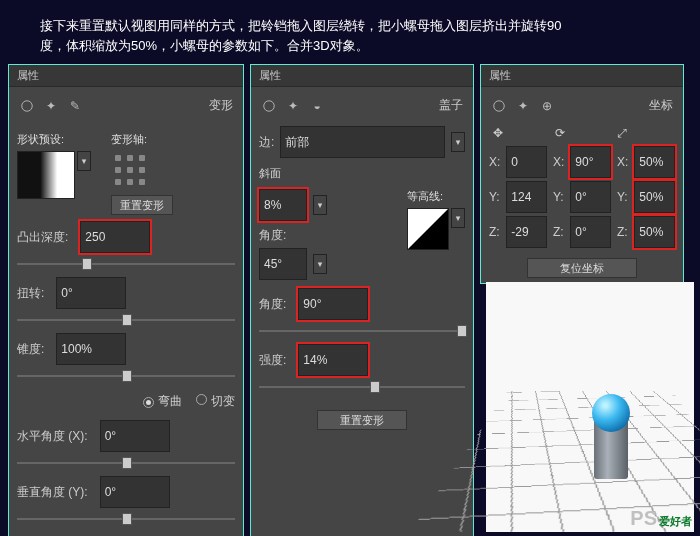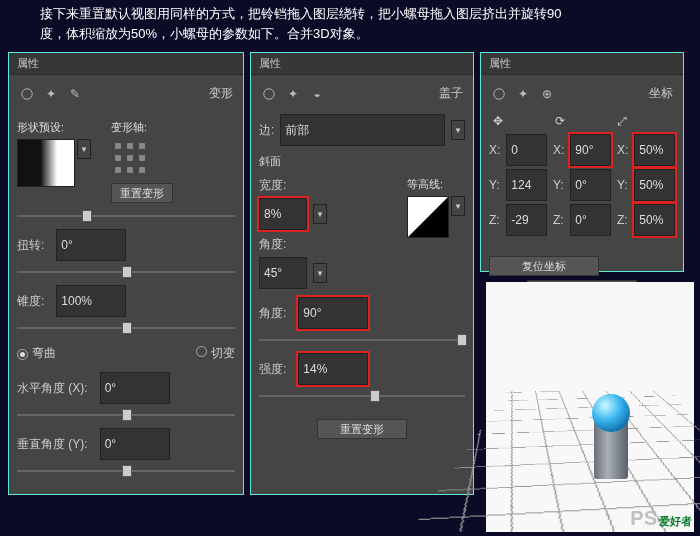--- a/index.html
+++ b/index.html
@@ -1,17 +1,17 @@
 <!DOCTYPE html>
 <html><head>
 <meta charset="utf-8">
 <style>
   *{box-sizing:border-box;margin:0;padding:0;font-family:"Microsoft YaHei",sans-serif;}
   body{width:700px;height:536px;background:#0b0b28;overflow:hidden;font-size:12px;color:#ccc;}
-  .instruction{padding:4px 12px 4px 40px;color:#fff;font-size:13px;line-height:20px;}
+  .instruction{padding:16px 12px 4px 40px;color:#fff;font-size:13px;line-height:20px;}
   .panels{display:flex;gap:6px;padding:4px 8px;}
   .panel{background:#454545;border:1px solid #5eead4;}
   .panel-tab{background:#373737;padding:3px 8px;font-size:11px;color:#ccc;border-bottom:1px solid #2a2a2a;}
   .panel-body{padding:6px 8px 10px 8px;}
   .iconrow{display:flex;align-items:center;gap:8px;padding:4px 2px 8px 2px;}
   .iconrow .ico{width:16px;height:16px;display:flex;align-items:center;justify-content:center;color:#bbb;}
   .iconrow .spacer{flex:1;}
   .section-lbl{font-size:11px;color:#ddd;margin:4px 0;}
   .row{display:flex;align-items:center;gap:6px;margin:4px 0;}
   .input{background:#333;border:1px solid #222;color:#ddd;height:32px;padding:0 4px;display:flex;align-items:center;}
@@ -86,40 +86,45 @@
               <span></span>
               <span></span>
               <span></span>
               <span></span>
               <span></span>
               <span></span>
           </div>
           <div class="btn" style="margin-top:4px">重置变形</div>
         </div>
       </div>
+      <div class="row">
+          <span>凸出深度:</span>
+          <span class="spacer"></span>
+        <div class="input md redbox">250</div>
+      </div>
       <div class="slider">
           <div class="knob" style="left:30%"></div>
         </div>
       <div class="row">
           <span>扭转:</span>
           <span class="spacer"></span>
         <div class="input md">0°</div>
       </div>
       <div class="slider">
           <div class="knob" style="left:48%"></div>
         </div>
       <div class="row">
           <span>锥度:</span>
           <span class="spacer"></span>
         <div class="input md">100%</div>
       </div>
       <div class="slider">
           <div class="knob" style="left:48%"></div>
         </div>
-      <div class="row" style="justify-content:space-between;gap:14px;margin:10px 0">
+      <div class="row" style="justify-content:flex-end;gap:14px;margin:10px 0">
         <span><span class="radio on"></span><span>弯曲</span></span>
         <span><span class="radio"></span><span>切变</span></span>
       </div>
       <div class="row">
           <span>水平角度 (X):</span>
           <span class="spacer"></span>
         <div class="input md">0°</div>
       </div>
       <div class="slider">
           <div class="knob" style="left:48%"></div>
@@ -151,23 +156,20 @@
       </div>
       <div class="row">
           <span>边:</span>
         <div class="input lg" style="flex:1">前部</div>
         <div class="dd">▾</div>
       </div>
       <div class="section-lbl" style="margin-top:8px">斜面</div>
       <div style="display:flex;gap:16px">
         <div style="flex:1">
           <div class="row">
-              <span>宽度:</span>
-            </div>
-          <div class="row">
             <div class="input sm redbox">8%</div>
             <div class="dd">▾</div>
           </div>
           <div class="row" style="margin-top:6px">
               <span>角度:</span>
             </div>
           <div class="row">
             <div class="input sm">45°</div>
             <div class="dd">▾</div>
           </div>
@@ -238,21 +240,21 @@
           <div class="input sm redbox">50%</div>
       </div>
       <div class="coord-row">
         <span class="coord-lbl">Z:</span>
           <div class="input sm">-29</div>
         <span class="coord-lbl">Z:</span>
           <div class="input sm">0°</div>
         <span class="coord-lbl">Z:</span>
           <div class="input sm redbox">50%</div>
       </div>
-      <div class="row" style="justify-content:flex-start;margin-top:20px">
+      <div class="row" style="justify-content:center;margin-top:10px">
         <div class="btn" style="width:110px">复位坐标</div>
       </div>
       <div class="row" style="justify-content:center">
         <div class="btn" style="width:110px">移到地面</div>
       </div>
     </div>
   </div>
 
 </div>
 

